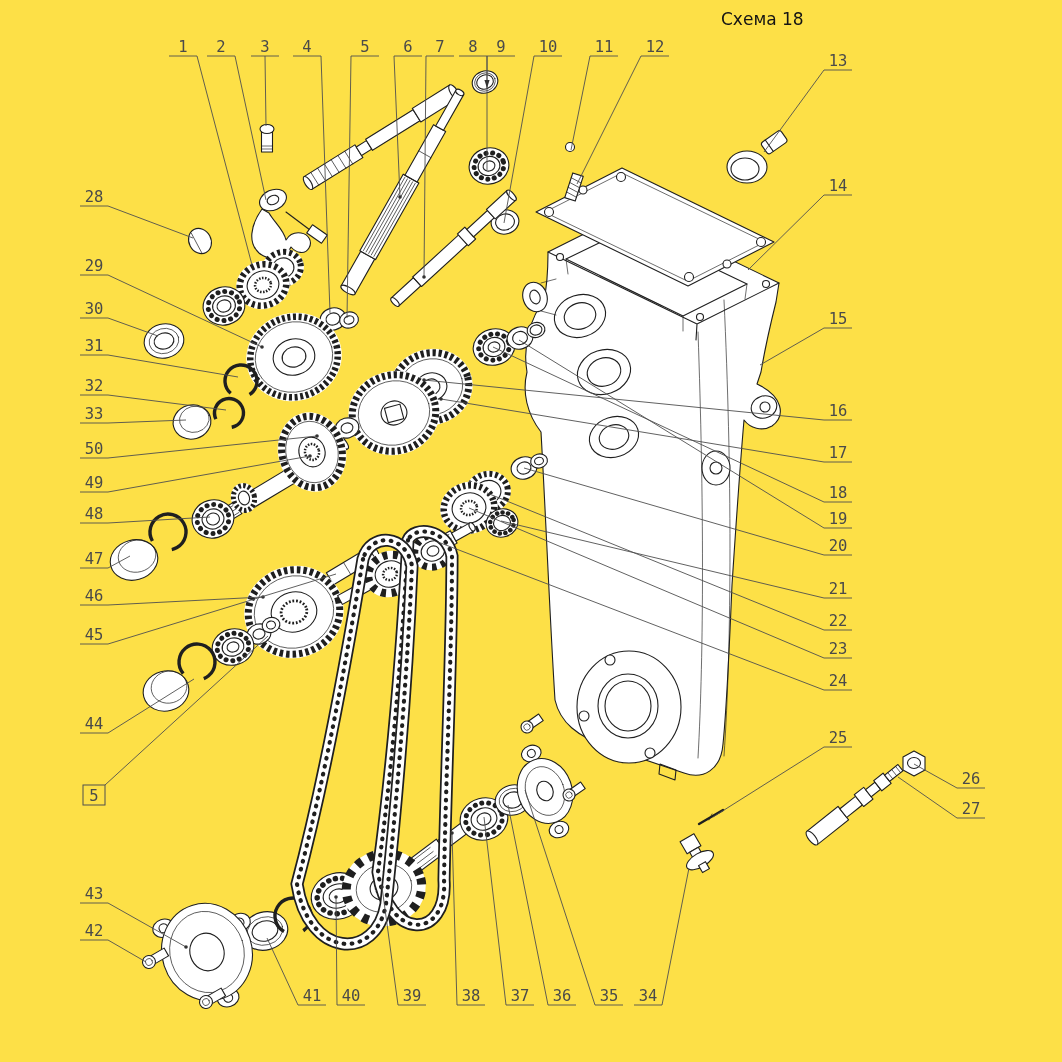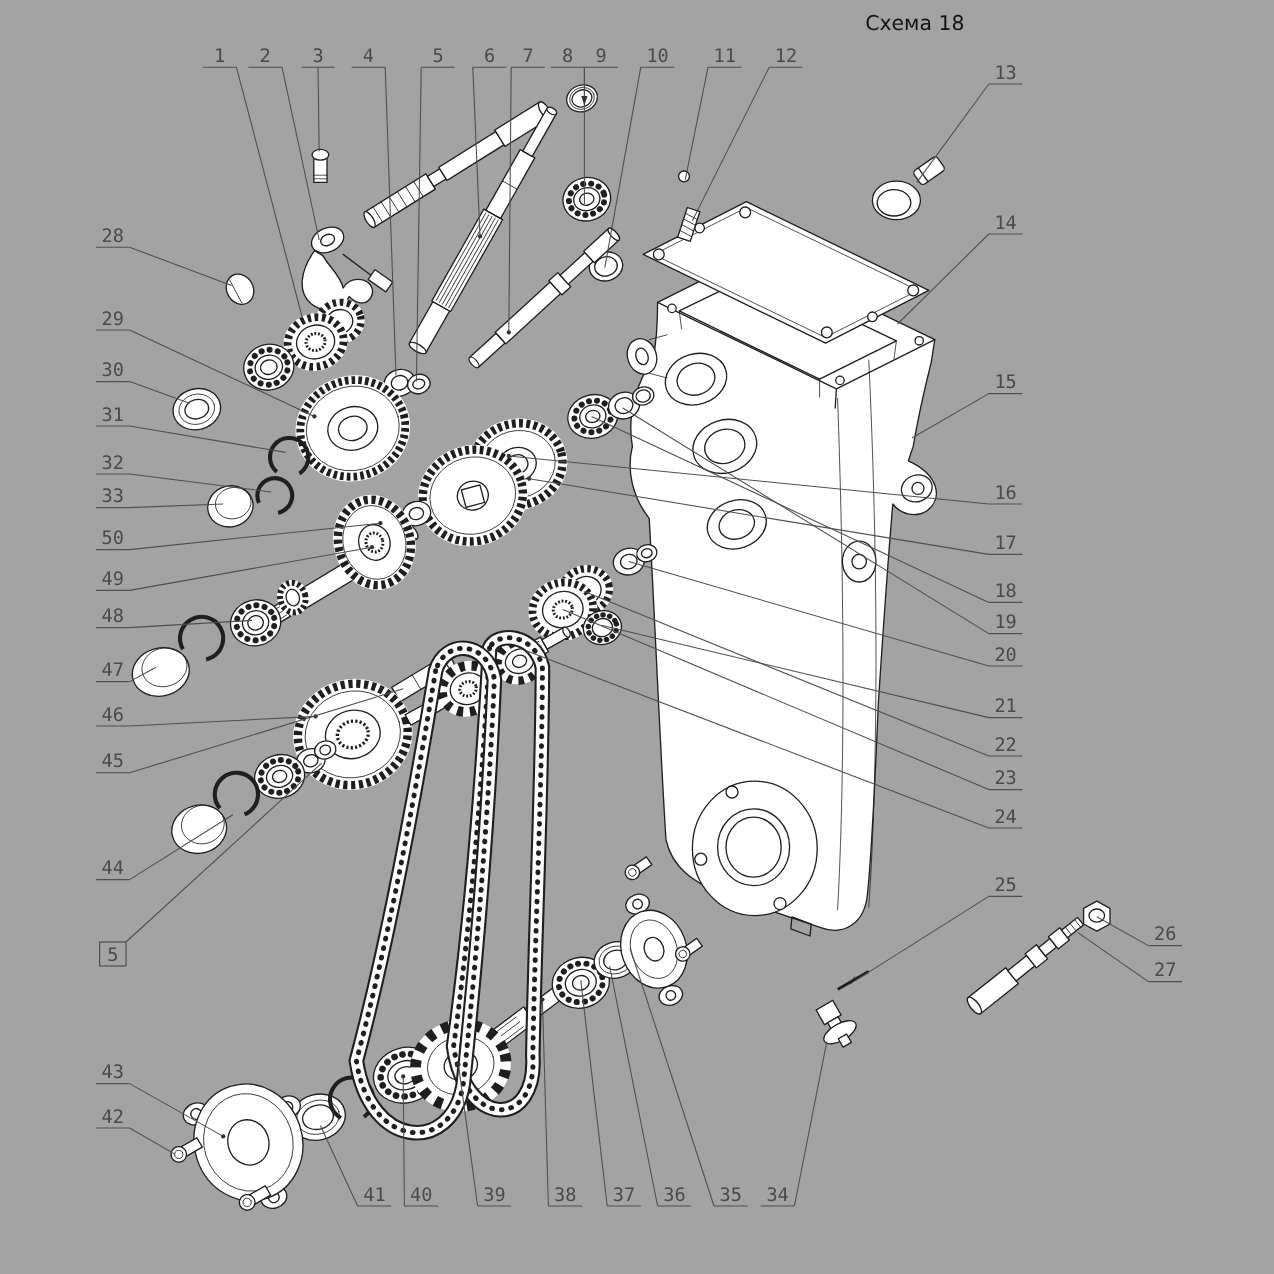--- a/index.html
+++ b/index.html
@@ -1,16 +1,16 @@
 <!DOCTYPE html>
 <html><head>
 <meta charset="utf-8">
 <style>
   html,body{margin:0;padding:0;background:#fff;}
-  .page{position:relative;width:1062px;height:1062px;background:#a3a3a3;overflow:hidden;
+  .page{position:relative;width:1062px;height:1062px;background:#fde047;overflow:hidden;
         font-family:"DejaVu Sans",sans-serif;}
   svg{display:block}
   .fw{fill:#ffffff;stroke:#1f1f1f;stroke-width:1.1;stroke-linejoin:round;}
   .fo{fill:#ffffff;stroke:none;}
   .ln{fill:none;stroke:#1f1f1f;stroke-width:1.1;stroke-linecap:round;stroke-linejoin:round;}
   .thin{stroke-width:0.65;}
   .teeth{fill:none;stroke:#1f1f1f;}
   .balls{fill:none;stroke:#1f1f1f;stroke-linecap:round;}
   .snap{fill:none;stroke:#1f1f1f;stroke-width:3.4;}
   .chainband{fill:none;stroke:#1f1f1f;stroke-width:13;}

